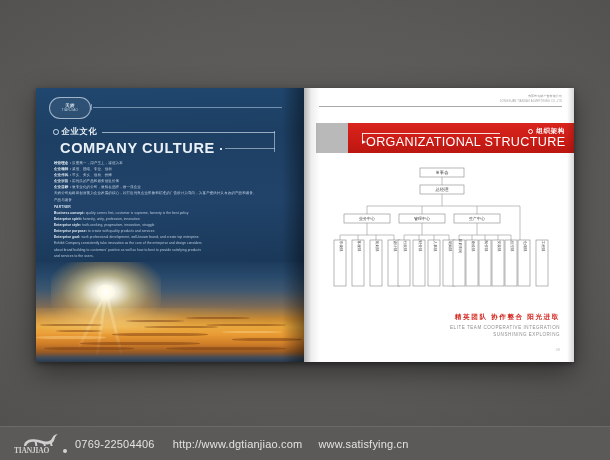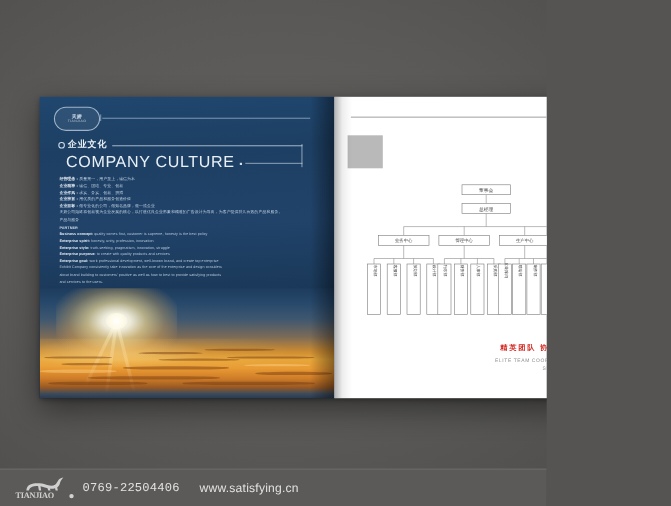--- a/index.html
+++ b/index.html
@@ -10,21 +10,21 @@
   body {
     width: 610px;
     height: 460px;
     overflow: hidden;
     font-family: "Liberation Sans", sans-serif;
   }
 
   
   #stage {
     position: relative;
-    width: 497px;
+    width: 610px;
     height: 460px;
     background:
       radial-gradient(ellipse 115% 95% at 50% 44%, #63625f 0%, #5a5957 42%, #4e4d4b 78%, #444341 100%);
     overflow: hidden;
   }
 
   
   #brochure {
     position: absolute;
     left: 36px;
@@ -116,21 +116,21 @@
   .title-cn .rule {
     flex: 1 1 auto;
     height: 1px;
     background: rgba(200,215,231,.72);
     margin-left: 4px;
   }
   .title-en {
     margin-top: 5px;
     margin-left: 7px;
     font-size: 14.6px;
-    font-weight: 400;
+    font-weight: 700;
     letter-spacing: .6px;
     color: #e9f0f7;
     line-height: 1;
     display: flex;
     align-items: center;
     white-space: nowrap;
   }
   .title-en .dotsm {
     width: 2px; height: 2px;
     background: #d4e0ec;
@@ -407,21 +407,21 @@
     border-radius: 50%;
     background: #d2d2d2;
   }
   #footer .f-item {
     font-size: 11px;
     color: #e2e2e2;
     letter-spacing: .2px;
     white-space: nowrap;
   }
   #footer .f-company { margin-right: 18px; font-size: 11.5px; }
-  #footer .f-phone { margin-right: 18px; font-family: Liberation Mono, monospace; }
+  #footer .f-phone { margin-right: 18px; font-family: Liberation Sans, sans-serif; }
   #footer .f-url1 { margin-right: 16px; }
 </style>
 </head>
 <body>
 
 <div id="stage">
 
   <div id="brochure">
 
     <div class="page-left">
@@ -497,20 +497,30 @@
     <div class="page-right">
 
       <div class="rp-topnote">
         <div class="n1">东莞市天娇广告有限公司</div>
         <div class="n2">DONGGUAN TIANJIAO ADVERTISING CO.,LTD</div>
       </div>
       <div class="rp-topline"></div>
 
       <div class="rp-banner">
         <div class="grayblock"></div>
+        <div class="redblock">
+          <div class="bn-vrule"></div>
+          <div class="bn-rule"></div>
+          <div class="bn-arrow"></div>
+          <div class="bn-cn">
+            <span class="dot"></span>
+            <span>组织架构</span>
+          </div>
+          <div class="bn-en">ORGANIZATIONAL STRUCTURE</div>
+        </div>
       </div>
 
       <div id="chart">
         <svg viewBox="0 0 236 136" xmlns="http://www.w3.org/2000/svg">
           <g fill="none" stroke="#8c8c8c" stroke-width="0.55">
 
             <line x1="118" y1="13" x2="118" y2="21"></line>
 
             <line x1="118" y1="30" x2="118" y2="42"></line>
 
@@ -611,16 +621,17 @@
                  L41.6 2.1 L40.3 3.6 C39.4 4.6 38.9 5.6 38.6 6.8
                  C38.2 8.6 37.4 10 36 11.1 L36.6 14 L34.6 14 L34 11.8
                  C32.6 12.4 31 12.5 29.4 12.3 L29.9 14 L27.9 14 L27.2 11.9
                  C25 11.4 23 10.6 20.8 10.1 L21.4 14 L19.4 14 L18.6 9.8
                  C16.6 9.6 14.8 9.8 13.3 10.5 C11.6 11.3 10.6 12.4 10.2 14 Z" fill="#cfcfcf"></path>
       </svg>
       <div class="logo-word">TIANJIAO</div>
       <div class="logo-dot"></div>
     </div>
     <div class="f-item f-phone">0769-22504406</div>
+    <div class="f-item f-url1">http://www.dgtianjiao.com</div>
     <div class="f-item f-url2">www.satisfying.cn</div>
   </div>
 
 </div>
 
 </body></html>

